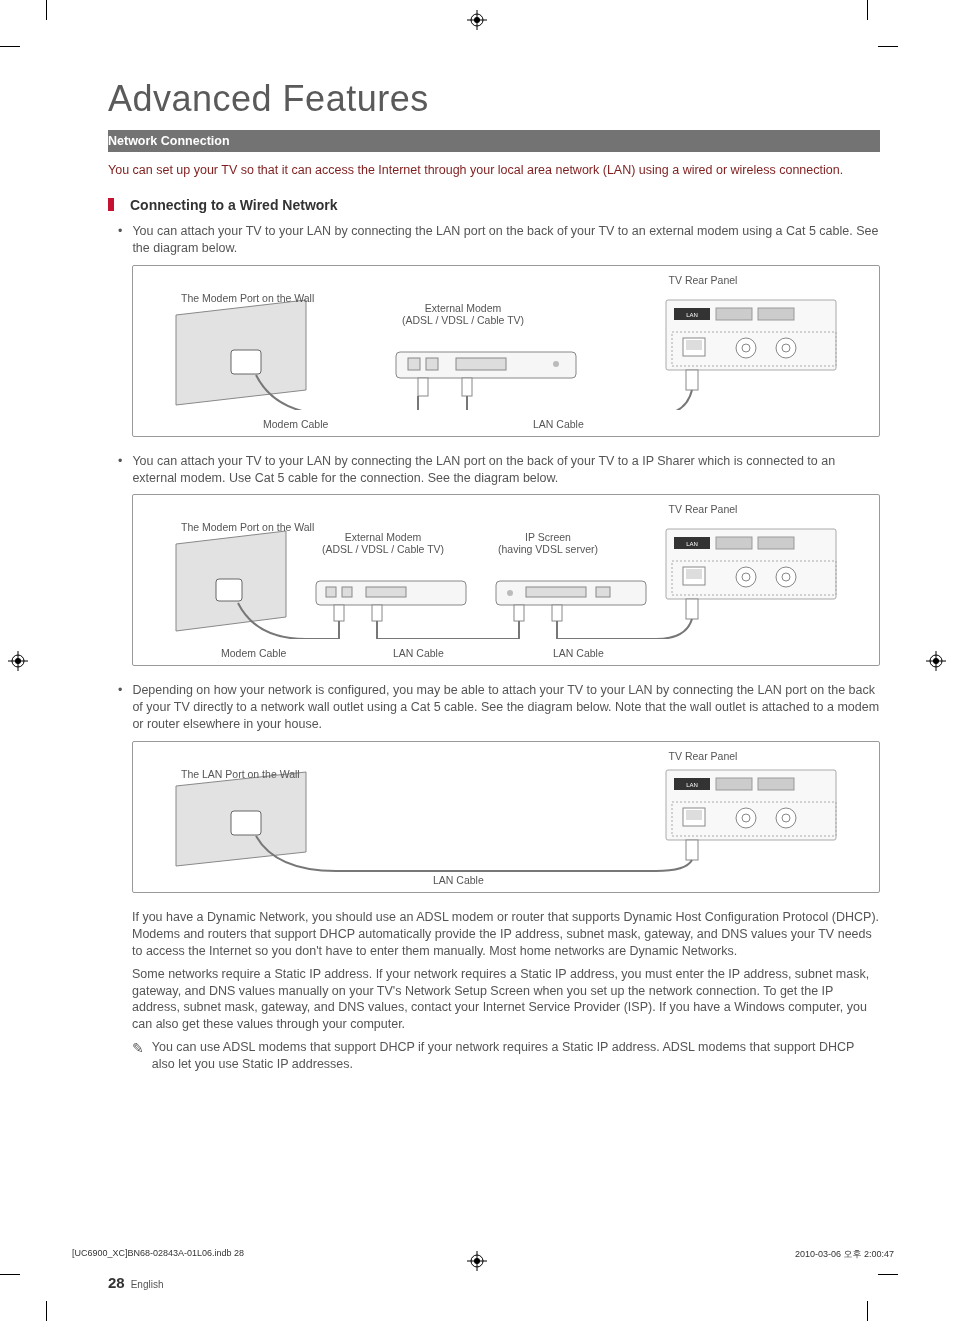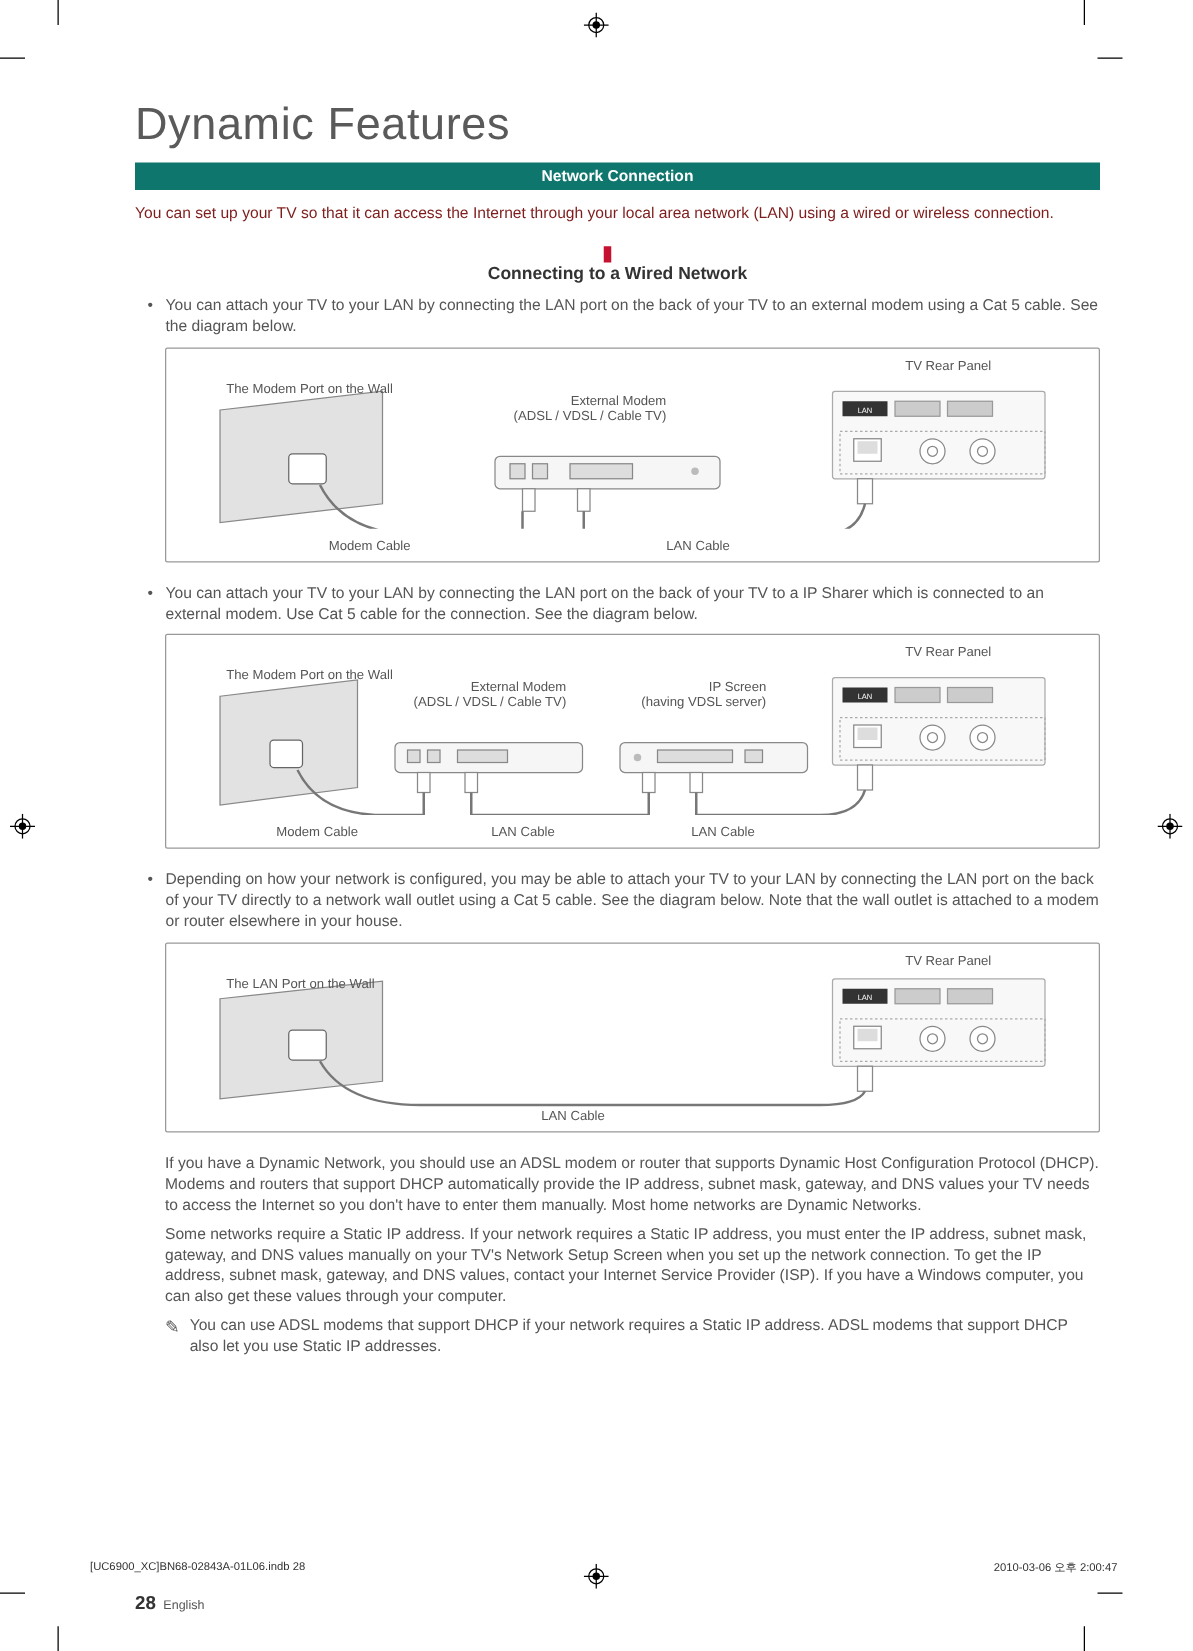--- a/index.html
+++ b/index.html
@@ -31,43 +31,41 @@
       width: 772px;
     }
     .main-title {
       font-size: 36px;
       font-weight: 300;
       color: #5a5a5a;
       letter-spacing: 0.5px;
       margin-bottom: 10px;
     }
     .section-bar {
-      background: #0f766e;
+      background: #737373;
       height: 22px;
       display: flex;
       align-items: center;
-      justify-content: center;
       margin-bottom: 10px;
     }
     .section-bar-text {
       color: #fff;
       font-size: 12.5px;
       font-weight: bold;
     }
     .intro-text {
       font-size: 12.5px;
       line-height: 1.35;
       color: #7f1d1d;
       margin-bottom: 18px;
     }
     .subsection-header {
       display: flex;
       align-items: center;
       margin-bottom: 10px;
-      flex-direction: column;
     }
     .red-block {
       width: 6px;
       height: 13px;
       background: #c41230;
       margin-right: 16px;
     }
     .subsection-title {
       font-size: 14px;
       font-weight: bold;
@@ -97,21 +95,21 @@
       background: #fff;
       margin: 8px 0 16px 24px;
       padding: 14px 18px 10px;
       position: relative;
     }
     .diagram-svg { display: block; margin: 0 auto; }
     .diagram-label {
       font-size: 10.5px;
       color: #555;
       position: absolute;
-      text-align: right;
+      text-align: center;
     }
     .note-row {
       display: flex;
       font-size: 12.5px;
       line-height: 1.35;
       color: #555;
       margin-top: 6px;
       padding-left: 24px;
     }
     .note-icon {
@@ -186,21 +184,21 @@
 <span class="reg-mark reg-right">
   <svg width="20" height="20">
       <circle cx="10" cy="10" r="6" fill="none" stroke="#000" stroke-width="1"></circle>
       <circle cx="10" cy="10" r="3" fill="#000"></circle>
       <line x1="0" y1="10" x2="20" y2="10" stroke="#000"></line>
       <line x1="10" y1="0" x2="10" y2="20" stroke="#000"></line>
     </svg>
 </span>
 
 <div class="page">
-  <h1 class="main-title">Dynamic Features</h1>
+  <h1 class="main-title">Advanced Features</h1>
 
   <div class="section-bar">
     <span class="section-bar-text">Network Connection</span>
   </div>
 
   <p class="intro-text">You can set up your TV so that it can access the Internet through your local area network (LAN) using a wired or wireless connection.</p>
 
   <div class="subsection-header">
     <span class="red-block"></span>
     <span class="subsection-title">Connecting to a Wired Network</span>

